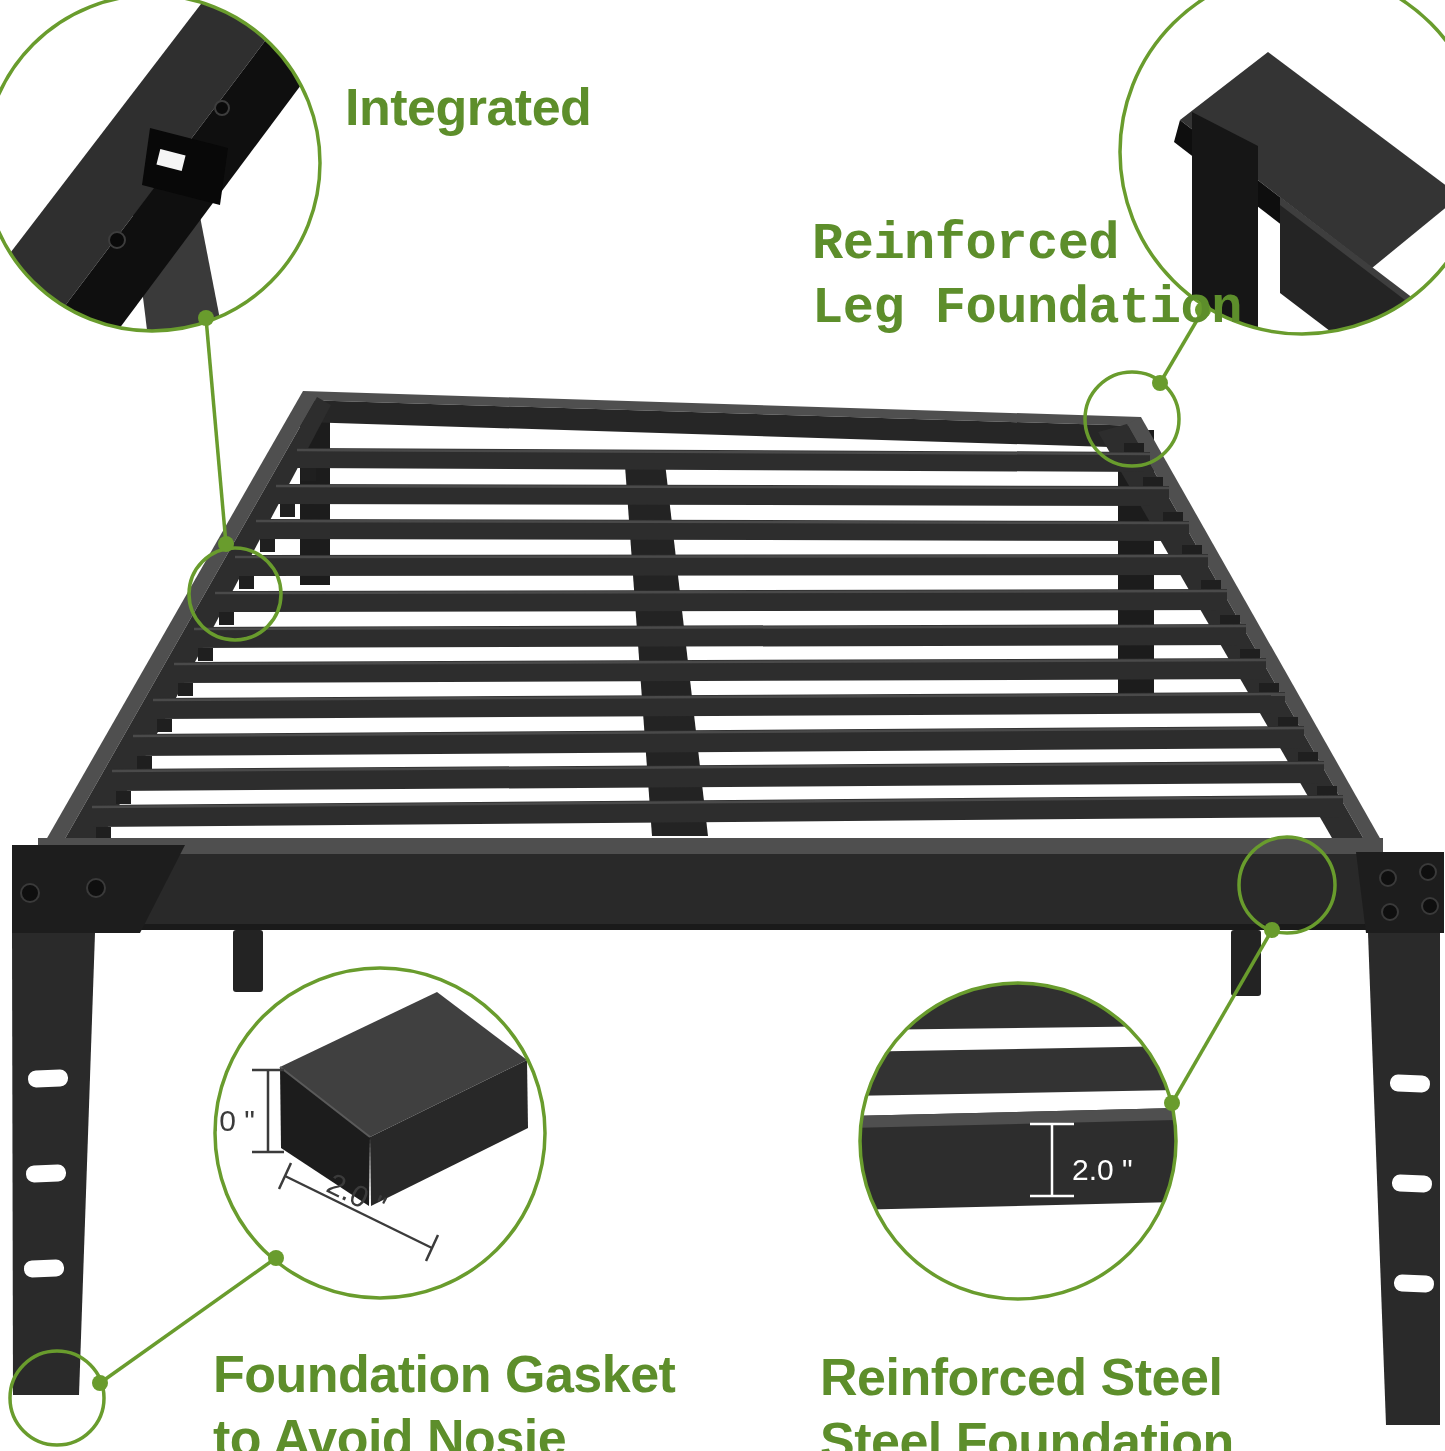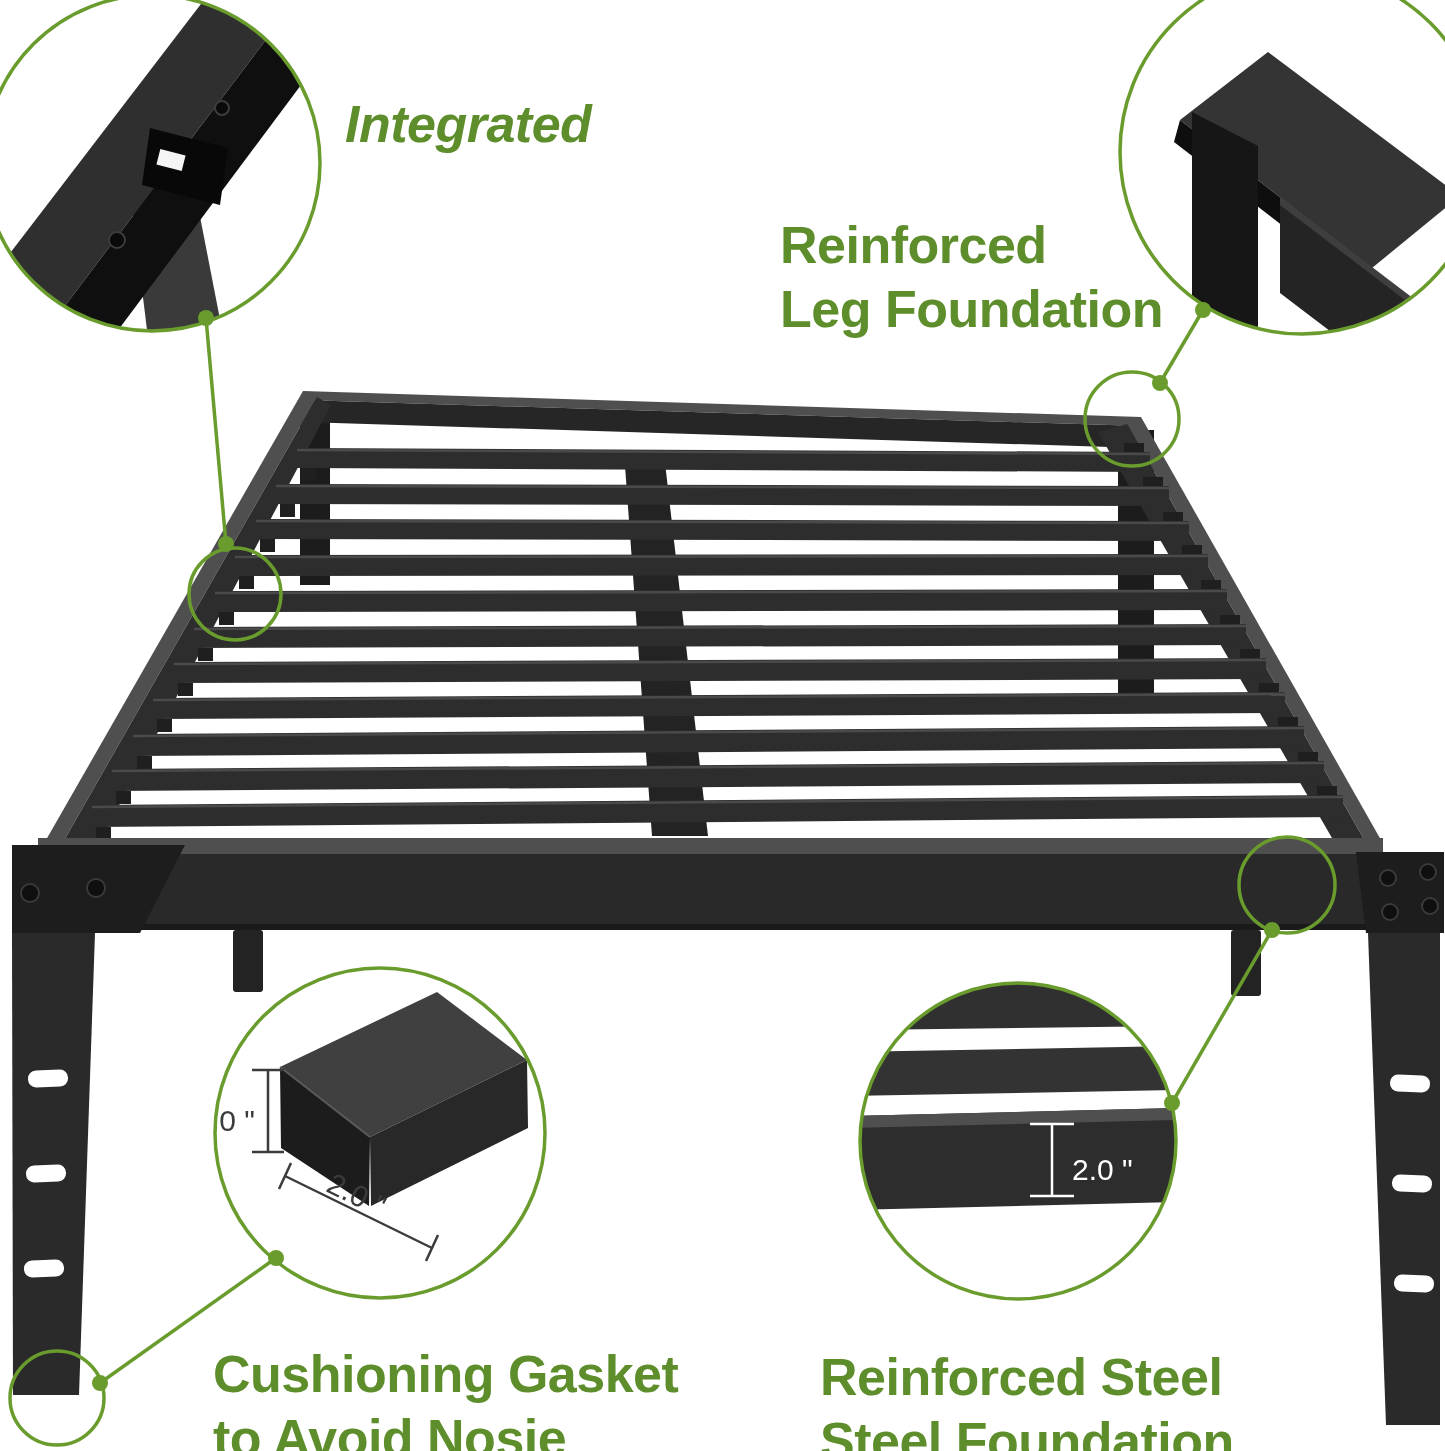--- a/index.html
+++ b/index.html
@@ -240,31 +240,31 @@
     <circle cx="226" cy="544" r="8"></circle>
     <circle cx="1203" cy="310" r="8"></circle>
     <circle cx="1160" cy="383" r="8"></circle>
     <circle cx="1272" cy="930" r="8"></circle>
     <circle cx="1172" cy="1103" r="8"></circle>
     <circle cx="100" cy="1383" r="8"></circle>
     <circle cx="276" cy="1258" r="8"></circle>
   </g>
 </svg>
 
-<div class="callout" style="left:345px;top:92px;font-style:italic;">
+<div class="callout" style="left:345px;top:75px;">
   <div>Integrated</div>
 </div>
 
-<div class="callout" style="left:780px;top:213px;">
+<div class="callout" style="left:812px;top:213px;font-family:Liberation Mono, monospace;">
   <div>Reinforced</div>
   <div>Leg Foundation</div>
 </div>
 
 <div class="callout" style="left:213px;top:1342px;">
-  <div>Cushioning Gasket</div>
+  <div>Foundation Gasket</div>
   <div>to Avoid Nosie</div>
 </div>
 
 <div class="callout" style="left:820px;top:1345px;">
   <div>Reinforced Steel</div>
   <div>Steel Foundation</div>
 </div>
 
 </div>
 

